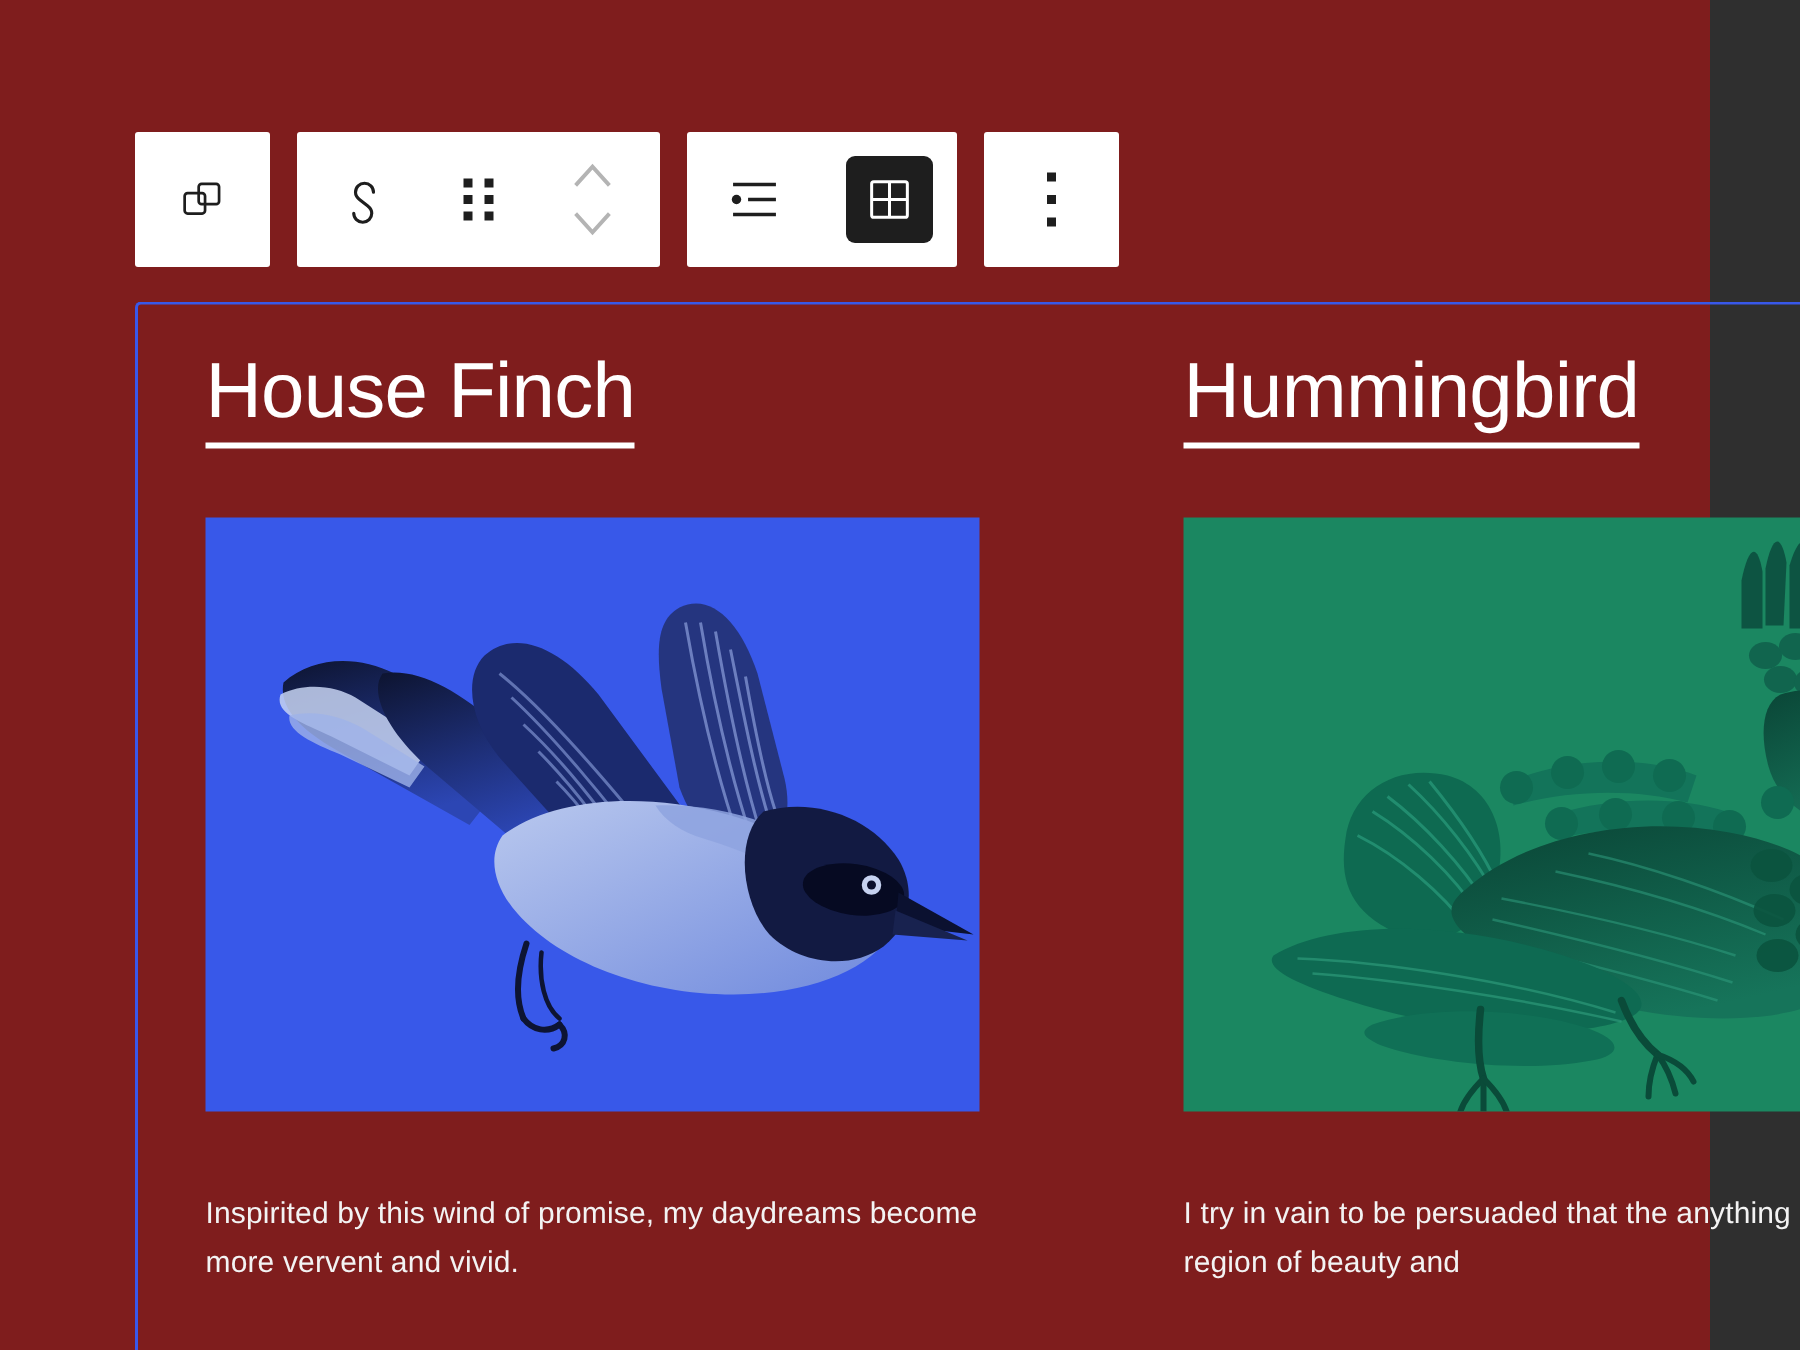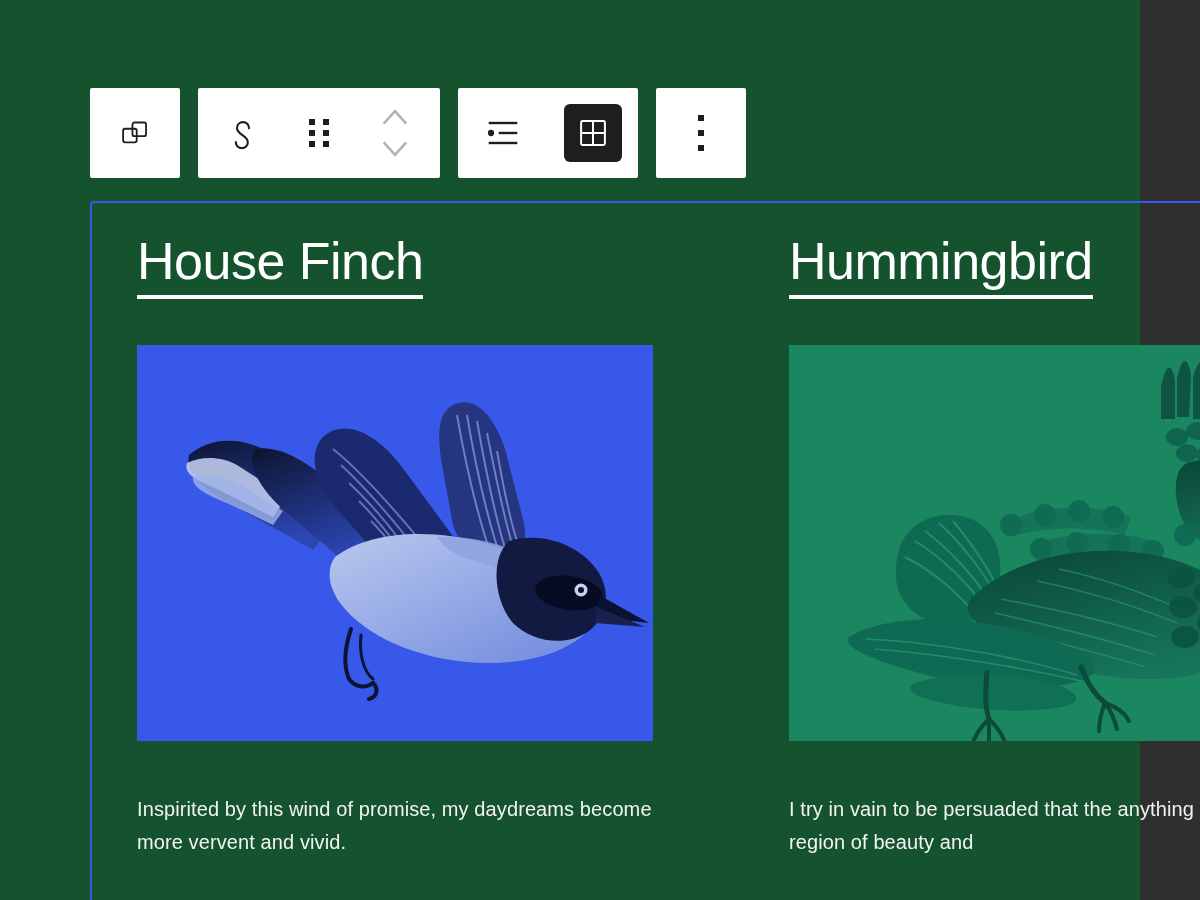--- a/index.html
+++ b/index.html
@@ -6,21 +6,21 @@
   html, body {
     margin: 0; padding: 0;
     width: 1200px; height: 900px;
     overflow: hidden;
     background: #2f2f2f;
     font-family: "Liberation Sans", sans-serif;
   }
   #root {
     position: relative;
     width: 1140px; height: 900px;
-    background: #14532d;
+    background: #7f1d1d;
   }
 
   
   #toolbar {
     position: absolute;
     left: 90px; top: 88px;
     height: 90px;
     display: flex;
     align-items: stretch;
     gap: 18px;

